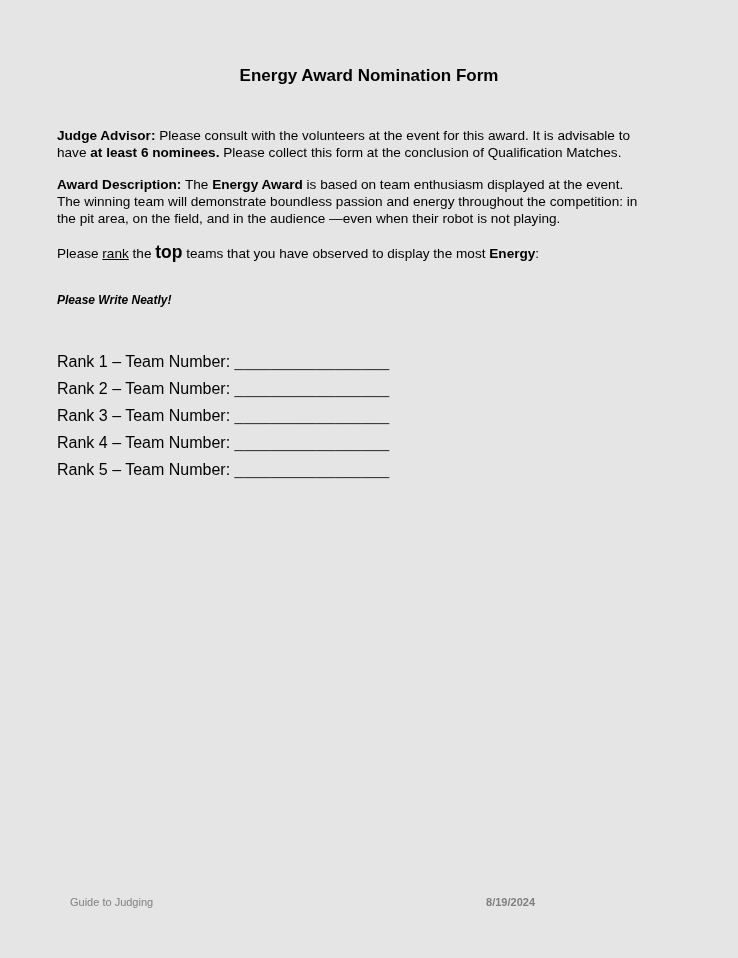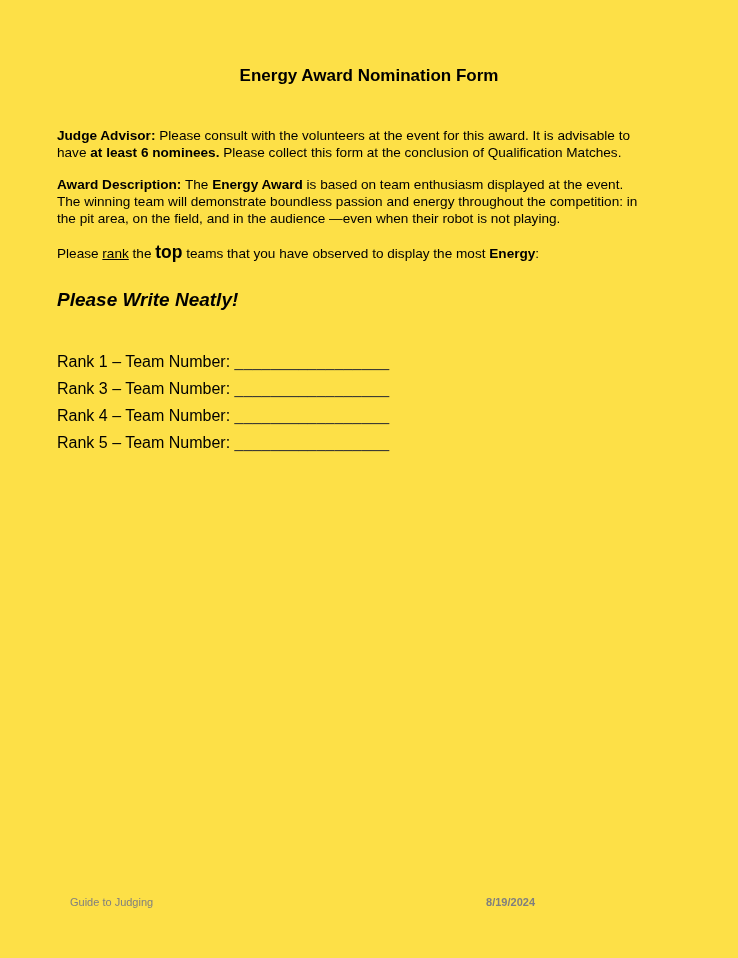--- a/index.html
+++ b/index.html
@@ -1,35 +1,35 @@
 <!DOCTYPE html>
 <html><head>
 <meta charset="utf-8">
 <style>
   html,body{margin:0;padding:0;background:#ffffff;}
   .page{
-    position:relative;width:738px;height:958px;background:#fde047;
+    position:relative;width:738px;height:958px;background:#e5e5e5;
     font-family:"Liberation Sans","DejaVu Sans",sans-serif;color:#000000;
     overflow:hidden;
   }
   .doc-title{
     position:absolute;top:66px;left:0;width:738px;text-align:center;
     font-size:17px;font-weight:700;line-height:20px;
   }
   .text-block{position:absolute;left:57px;font-size:13.6px;line-height:17px;}
   .tline{white-space:nowrap;height:17px;}
   #block-judge-advisor{top:127px;}
   #block-award-description{top:176px;}
   #block-rank-instruction{top:244px;}
   #block-write-neatly{top:291px;}
   .run-r{font-weight:400;}
   .run-b{font-weight:700;margin-top:48px;}
   .run-u{font-weight:400;text-decoration:underline;}
   .run-bl{font-weight:700;font-size:17.5px;}
-  .run-bi{font-weight:700;font-style:italic;font-size:19px;}
+  .run-bi{font-weight:700;font-style:italic;font-size:12px;}
   .rank-fields{position:absolute;left:57px;top:353px;font-size:16px;}
   .rank-row{height:27px;line-height:18px;white-space:nowrap;}
   .rank-label{color:#000000;}
   .rank-blank{color:#333333;letter-spacing:0.2px;}
   .footer{position:absolute;left:0;top:896px;width:614px;height:14px;
     font-size:11px;line-height:13px;color:#7f7f7f;}
   .footer-left{position:absolute;left:70px;top:0;}
   .footer-right{position:absolute;right:79px;top:0;font-weight:bold;}
 </style>
 </head>
@@ -53,20 +53,21 @@
       <div class="tline"><span class="run-r">The winning team will demonstrate boundless passion and energy throughout the competition: in</span></div>
       <div class="tline"><span class="run-r">the pit area, on the field, and in the audience —even when their robot is not playing.</span></div>
     </div>
 
   <div class="text-block" id="block-write-neatly">
       <div class="tline"><span class="run-bi">Please Write Neatly!</span></div>
     </div>
 
   <div class="rank-fields">
       <div class="rank-row"><span class="rank-label">Rank 1 – Team Number: </span><span class="rank-blank">_________________</span></div>
+      <div class="rank-row"><span class="rank-label">Rank 2 – Team Number: </span><span class="rank-blank">_________________</span></div>
       <div class="rank-row"><span class="rank-label">Rank 3 – Team Number: </span><span class="rank-blank">_________________</span></div>
       <div class="rank-row"><span class="rank-label">Rank 4 – Team Number: </span><span class="rank-blank">_________________</span></div>
       <div class="rank-row"><span class="rank-label">Rank 5 – Team Number: </span><span class="rank-blank">_________________</span></div>
     </div>
 
   <div class="footer">
     <span class="footer-left">Guide to Judging</span>
     <span class="footer-right">8/19/2024</span>
   </div>
 

